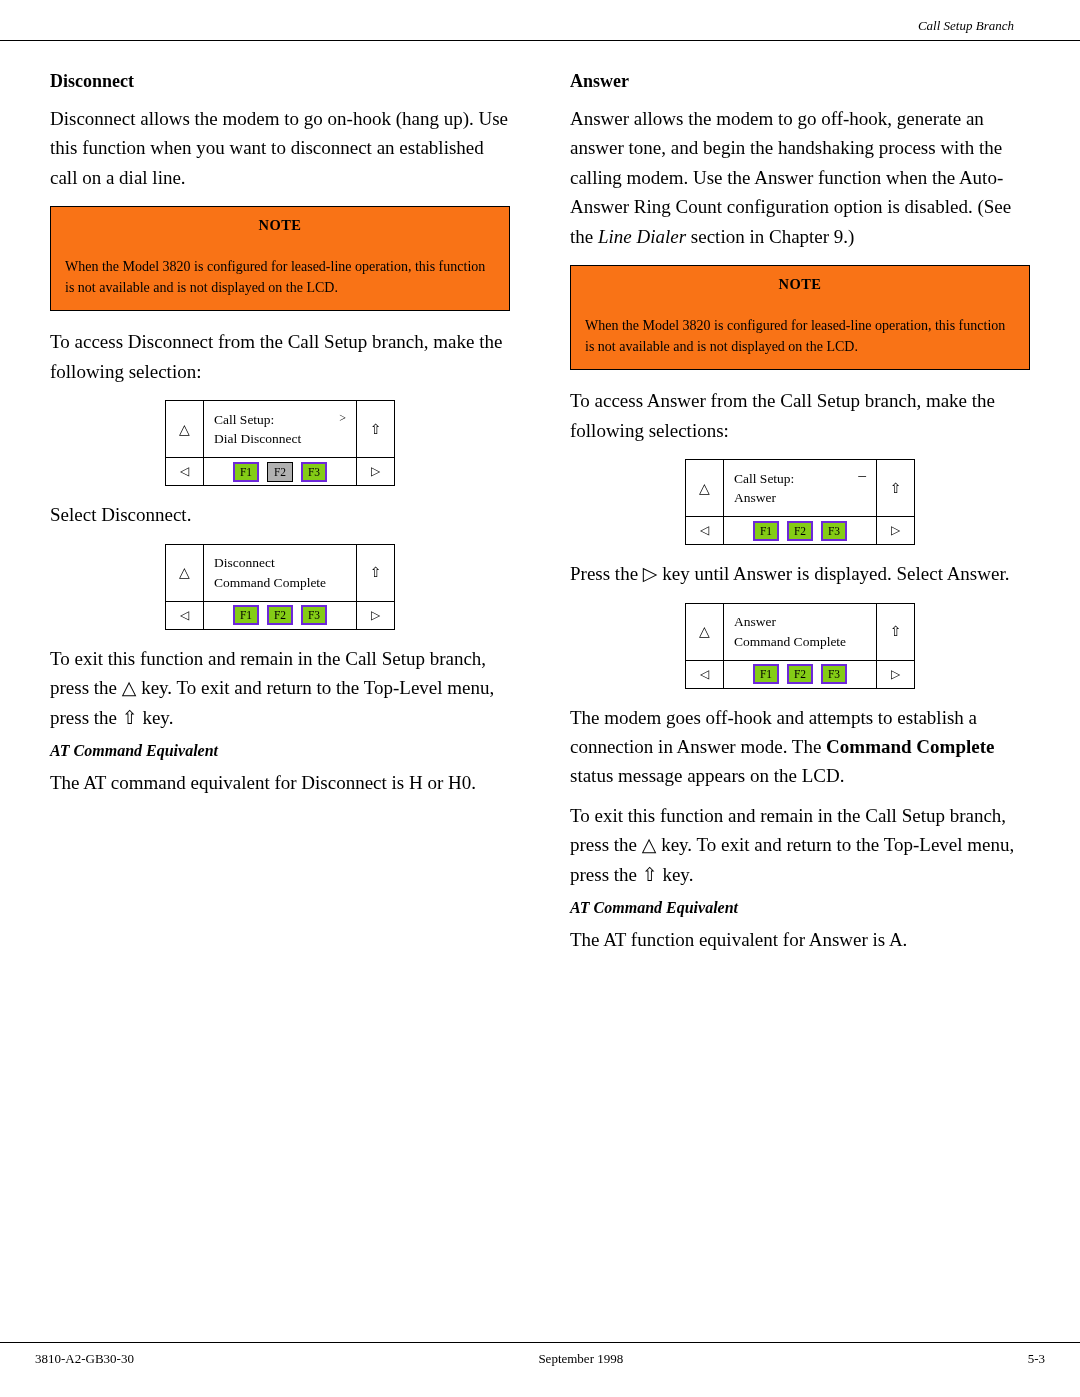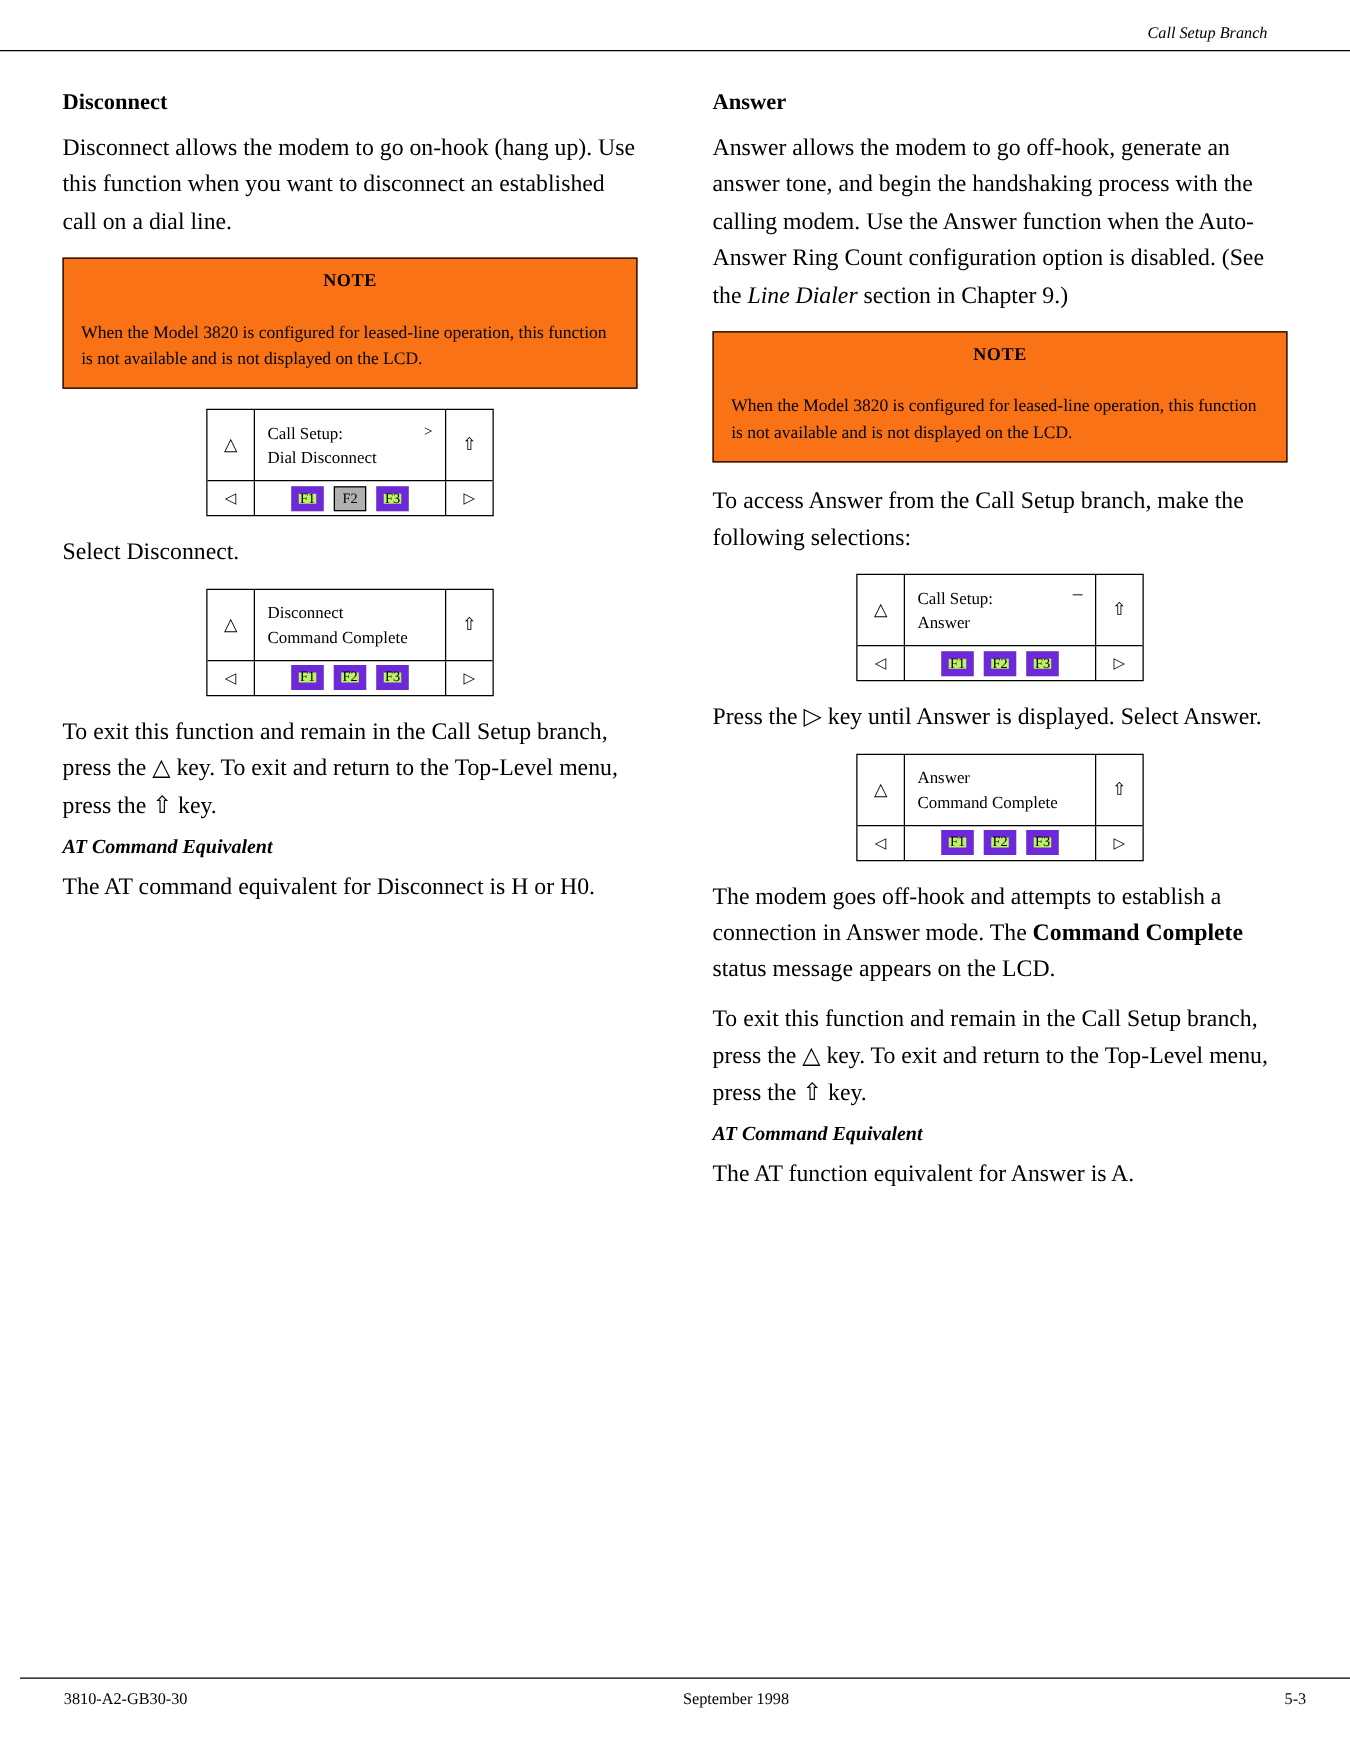--- a/index.html
+++ b/index.html
@@ -22,21 +22,21 @@
     }
 
     .header-right {
       font-size: 13px;
       font-style: italic;
     }
 
     .page-footer {
       position: absolute;
       bottom: 30px;
-      left: 16px; right: 0;
+      left: 0; right: 0;
       display: flex;
       justify-content: space-between;
       padding: 0 35px;
       font-size: 13px;
       border-top: 1px solid #000;
       padding-top: 8px;
     }
 
     .content {
       display: flex;
@@ -158,28 +158,28 @@
     .lcd-bottom-center {
       flex: 1;
       display: flex;
       align-items: center;
       justify-content: center;
       gap: 8px;
       font-size: 13px;
     }
 
     .f-btn {
-      border: 6px solid #6d28d9;
+      border: 2px solid #6d28d9;
       width: 26px;
       height: 20px;
       display: flex;
       align-items: center;
       justify-content: center;
       font-size: 11.5px;
-      background: #bef264;
+      background: #84cc16;
     }
 
     .f-btn-active {
       background: #b0b0b0;
       border: 1.5px solid #000;
     }
 
     
     .arrow-up { font-size: 14px; }
     .arrow-double-up { font-size: 14px; }
@@ -197,20 +197,21 @@
 
     <h2>Disconnect</h2>
 
     <p>Disconnect allows the modem to go on-hook (hang up). Use this function when you want to disconnect an established call on a dial line.</p>
 
     <div class="note-box">
       <div class="note-title">NOTE</div>
       <div class="note-text">When the Model 3820 is configured for leased-line operation, this function is not available and is not displayed on the LCD.</div>
     </div>
 
+    <p>To access Disconnect from the Call Setup branch, make the following selection:</p>
 
     <div class="lcd-box">
       <div class="lcd-inner">
         <div class="lcd-left-btn">
           <span class="arrow-up">△</span>
         </div>
         <div class="lcd-center">
           <span>Call Setup: <span style="float:right; font-size:12px;">&gt;</span></span>
           <span>Dial  Disconnect</span>
         </div>

